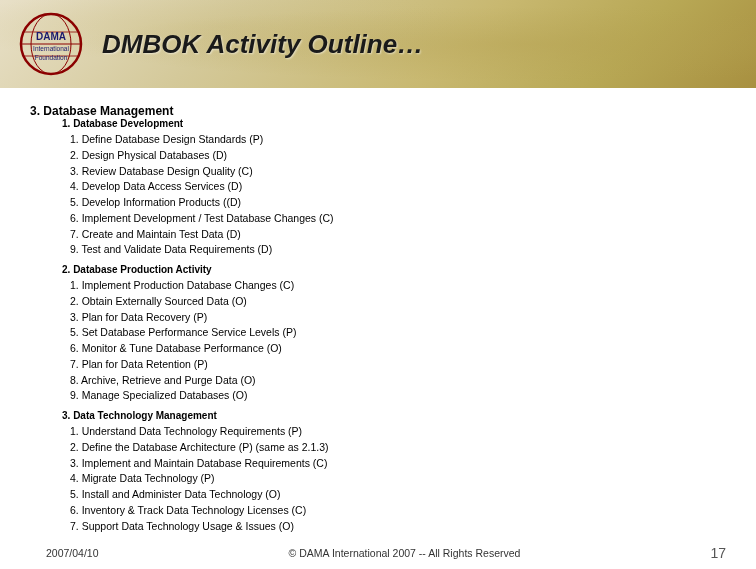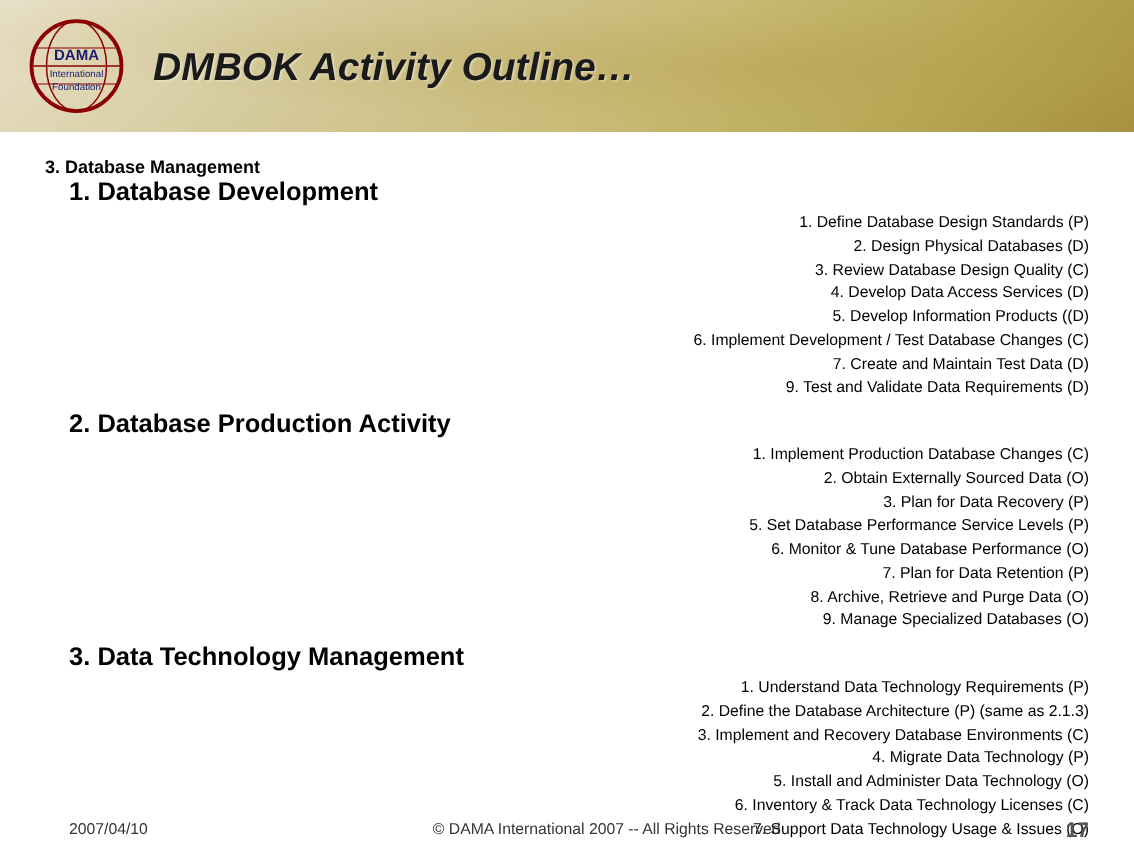--- a/index.html
+++ b/index.html
@@ -61,36 +61,35 @@
       padding: 16px 30px 10px 30px;
     }
 
     .section-title {
       font-size: 12px;
       font-weight: bold;
       margin-bottom: 0;
     }
 
     .subsection-title {
-      font-size: 17px;
+      font-size: 10px;
       font-weight: bold;
-      margin-left: 16px;
+      margin-left: 32px;
       margin-bottom: 3px;
     }
 
     .items-list {
       margin-left: 40px;
       margin-bottom: 6px;
     }
 
     .items-list li {
       font-size: 10.5px;
       line-height: 1.5;
       list-style: none;
-      text-align: right;
     }
 
     .items-list li::before {
       content: attr(data-num) ". ";
     }
 
     
     .footer {
       position: absolute;
       bottom: 8px;
@@ -104,21 +103,21 @@
       color: #333;
     }
 
     .footer-center {
       text-align: center;
       flex: 1;
     }
 
     .footer-right {
       font-size: 14px;
-      font-weight: bold;
+      font-weight: normal;
       color: #555;
     }
   </style>
 </head>
 <body>
 
 <div class="header">
   <div class="header-map-overlay"></div>
   <div class="logo-container">
     <svg class="logo-svg" viewBox="0 0 70 65" xmlns="http://www.w3.org/2000/svg">
@@ -171,21 +170,21 @@
     <li data-num="8">Archive, Retrieve and Purge Data (O)</li>
     <li data-num="9">Manage Specialized Databases (O)</li>
   </ul>
 
   <div class="subsection-title">
     <span>3.</span>&nbsp;<span>Data Technology Management</span>
   </div>
   <ul class="items-list">
     <li data-num="1">Understand Data Technology Requirements (P)</li>
     <li data-num="2">Define the Database Architecture (P) (same as 2.1.3)</li>
-    <li data-num="3">Implement and Recovery Database Environments (C)</li>
+    <li data-num="3">Implement and Maintain Database Requirements (C)</li>
     <li data-num="4">Migrate Data Technology (P)</li>
     <li data-num="5">Install and Administer Data Technology (O)</li>
     <li data-num="6">Inventory &amp; Track Data Technology Licenses (C)</li>
     <li data-num="7">Support Data Technology Usage &amp; Issues (O)</li>
   </ul>
 
 </div>
 
 <div class="footer">
   <span>2007/04/10</span>

